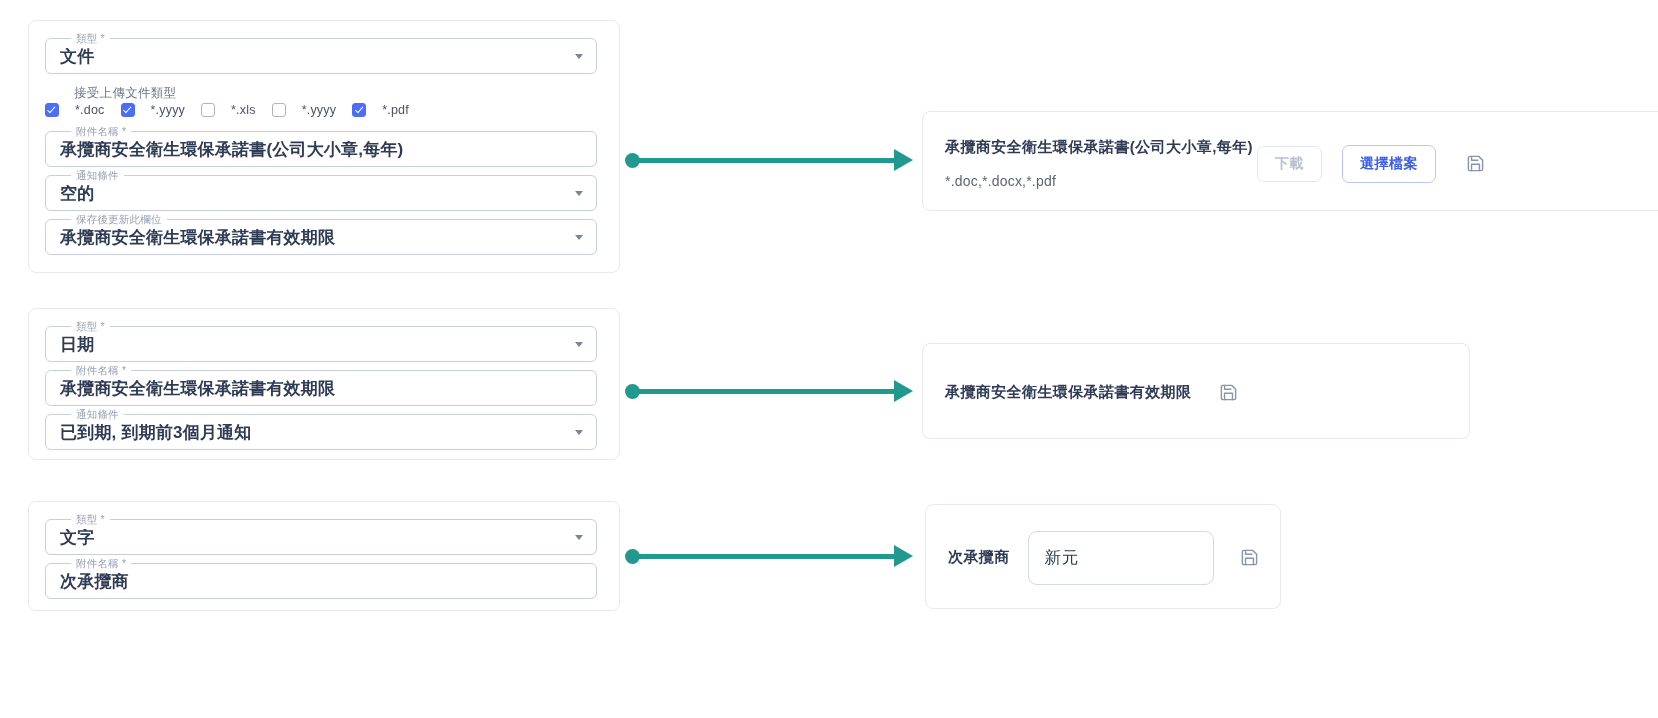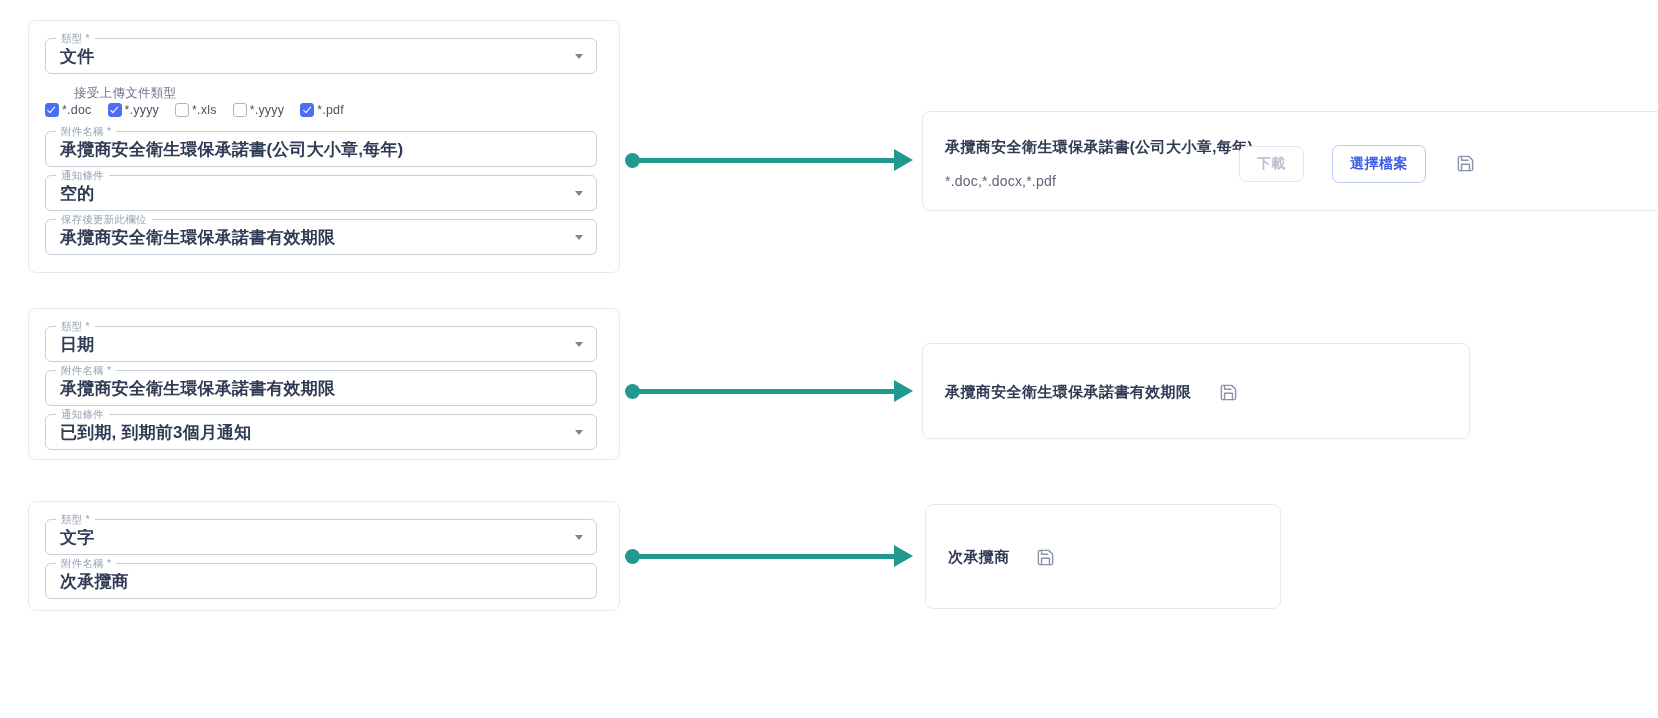--- a/index.html
+++ b/index.html
@@ -34,21 +34,21 @@
     border: 1px solid #c9cedb;
     border-radius: 6px;
     background: #ffffff;
     display: flex;
     align-items: center;
     padding: 0 14px;
   }
   .field .legend {
     position: absolute;
     top: -7px;
-    left: 10px;
+    left: 25px;
     background: #ffffff;
     padding: 0 5px;
     font-size: 10.5px;
     line-height: 12px;
     color: #98a0b3;
     white-space: nowrap;
     letter-spacing: .2px;
   }
   .field .legend .req { color: #98a0b3; }
   .field .value {
@@ -82,21 +82,21 @@
   .chk-row {
     position: absolute;
     display: flex;
     align-items: center;
     gap: 7px;
     white-space: nowrap;
   }
   .chk {
     display: inline-flex;
     align-items: center;
-    gap: 3px;
+    gap: 16px;
     margin-right: 9px;
   }
   .box {
     width: 14px; height: 14px;
     border-radius: 3px;
     box-sizing: border-box;
     display: inline-block;
     position: relative;
     flex: 0 0 auto;
   }
@@ -287,22 +287,22 @@
   <span class="line"></span>
   <span class="head"></span>
 </div>
 
 <div class="card" style="left:922px; top:111px; width:760px; height:100px;">
   <div class="prev-row" style="left:22px; top:26px; right:0;">
     <div style="display:flex; flex-direction:column; justify-content:center; width:280px;">
       <span class="prev-label">承攬商安全衛生環保承諾書(公司大小章,每年)</span>
       <span class="prev-sub">*.doc,*.docx,*.pdf</span>
     </div>
-    <button class="btn ghost" style="margin-left:14px;">下載</button>
-    <button class="btn primary" style="margin-left:28px;">選擇檔案</button>
+    <button class="btn ghost" style="margin-left:32px;">下載</button>
+    <button class="btn primary" style="margin-left:20px;">選擇檔案</button>
     <span class="icon-btn" style="margin-left:30px;">
       <svg width="19" height="19" viewBox="0 0 24 24" fill="none" stroke="#8b94a8" stroke-width="1.8" stroke-linecap="round" stroke-linejoin="round">
         <path d="M19 21H5a2 2 0 0 1-2-2V5a2 2 0 0 1 2-2h11l5 5v11a2 2 0 0 1-2 2z"></path>
         <polyline points="17 21 17 13 7 13 7 21"></polyline>
         <polyline points="7 3 7 8 15 8"></polyline>
       </svg>
     </span>
   </div>
 </div>
 
@@ -375,20 +375,23 @@
 
 <div class="arrow" style="left:625px; top:544px; width:288px; height:24px;">
   <span class="dot"></span>
   <span class="line"></span>
   <span class="head"></span>
 </div>
 
 <div class="card" style="left:925px; top:504px; width:356px; height:105px;">
   <div class="prev-row" style="left:22px; top:0; height:105px;">
     <span class="prev-label">次承攬商</span>
+    <div class="prev-input" style="margin-left:18px; width:186px; height:54px;">
+      <span class="val">新元</span>
+    </div>
     <span class="icon-btn" style="margin-left:26px;">
       <svg width="19" height="19" viewBox="0 0 24 24" fill="none" stroke="#8b94a8" stroke-width="1.8" stroke-linecap="round" stroke-linejoin="round">
         <path d="M19 21H5a2 2 0 0 1-2-2V5a2 2 0 0 1 2-2h11l5 5v11a2 2 0 0 1-2 2z"></path>
         <polyline points="17 21 17 13 7 13 7 21"></polyline>
         <polyline points="7 3 7 8 15 8"></polyline>
       </svg>
     </span>
   </div>
 </div>
 

